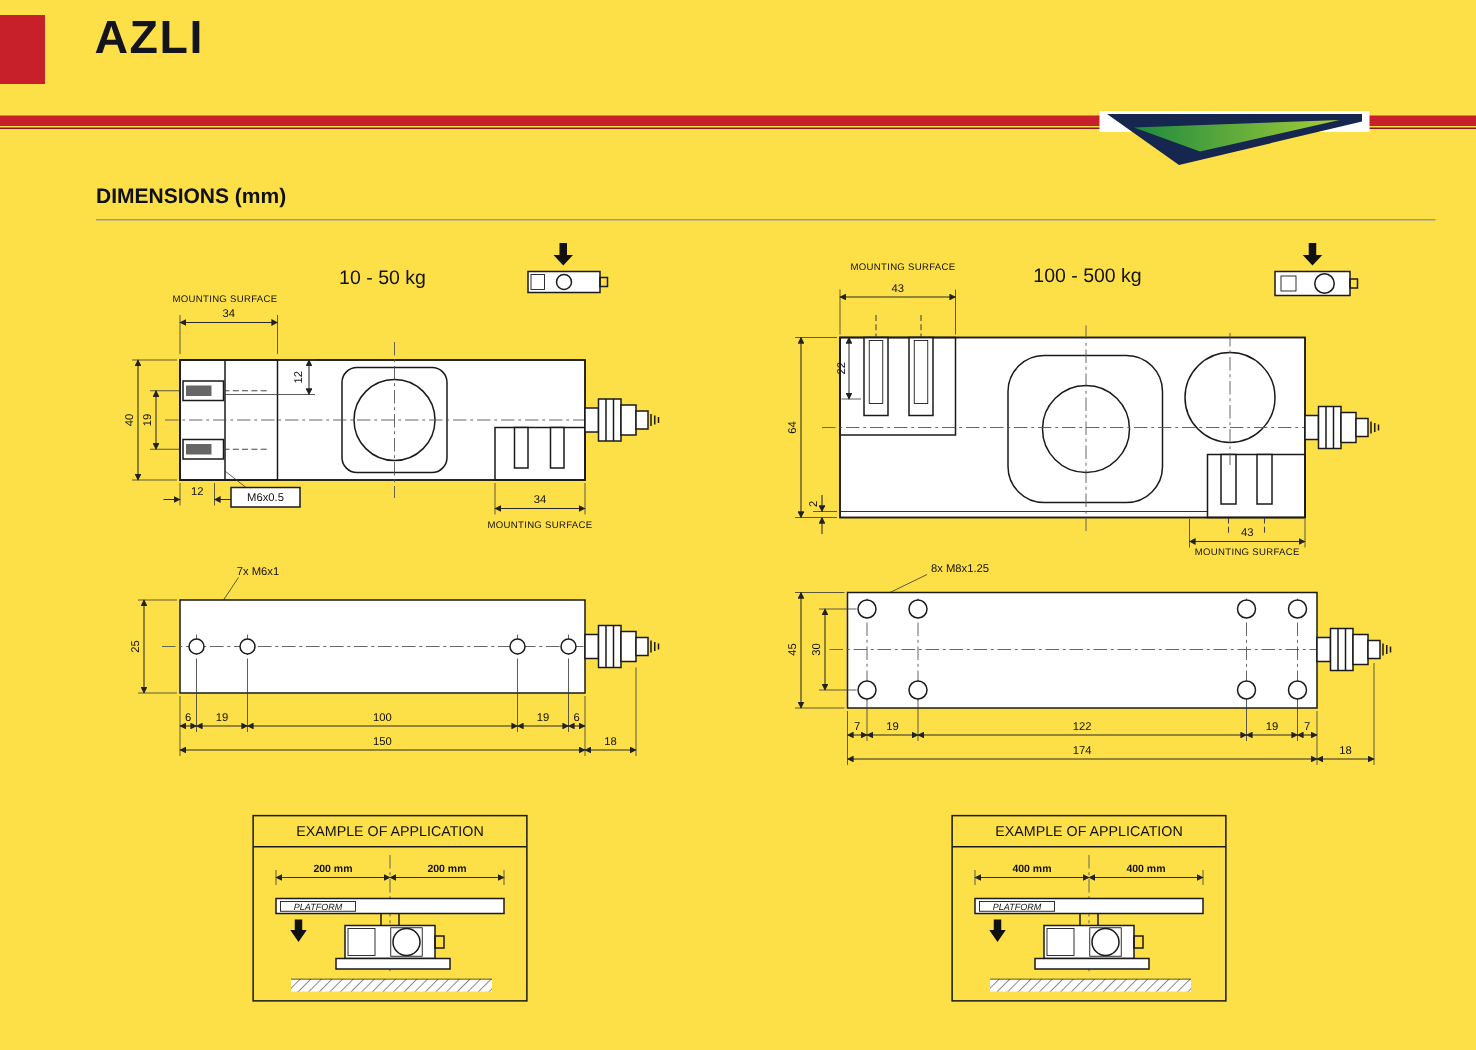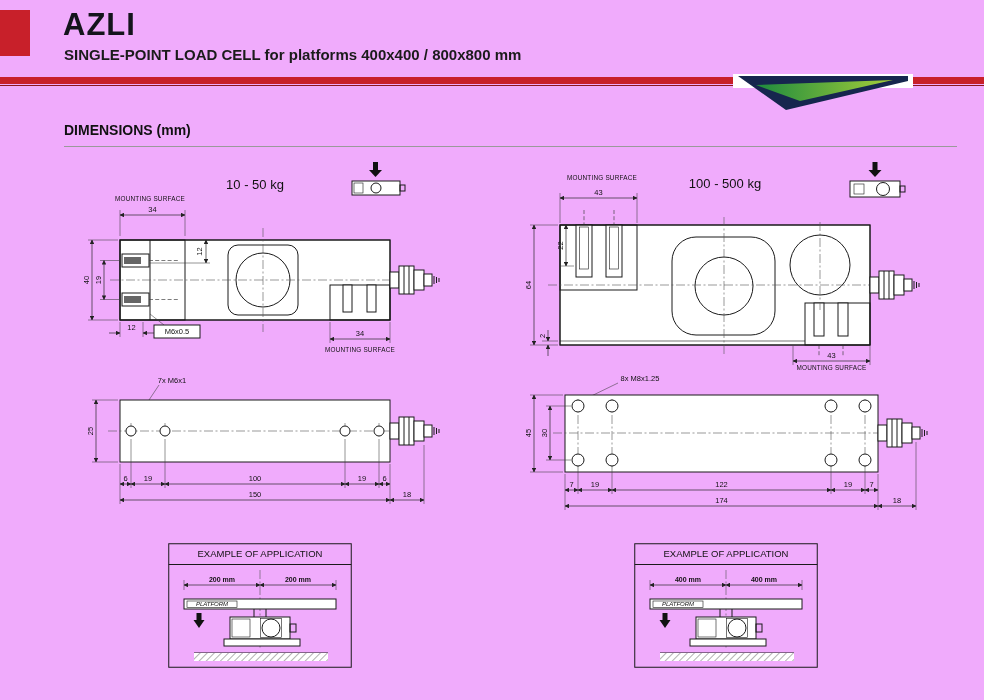--- a/index.html
+++ b/index.html
@@ -1,18 +1,18 @@
 <!DOCTYPE html>
 <html><head>
 <meta charset="utf-8">
 <style>
   *{margin:0;padding:0;box-sizing:border-box}
   html,body{background:#ffffff}
   body{font-family:"Liberation Sans",sans-serif}
-  .page{position:relative;width:984px;height:700px;background:#f0abfc;overflow:hidden}
+  .page{position:relative;width:984px;height:700px;background:#fde047;overflow:hidden}
   .abs{position:absolute}
   .red-block{left:0;top:10px;width:30px;height:46px;background:#C8202A}
   .title{left:63px;top:7px;font-size:31px;font-weight:bold;letter-spacing:1px;color:#14141C}
   .subtitle{left:64px;top:46px;font-size:15px;font-weight:bold;color:#1b1b1b}
   .section-title{left:64px;top:122px;font-size:14px;font-weight:bold;color:#111}
   .rule{left:64px;top:146px;width:893px;height:1px;background:#9a9a9a}
   svg{display:block;overflow:visible}
   svg text{font-family:"Liberation Sans",sans-serif;fill:#111;stroke:none}
   .ln{stroke:#1a1a1a;stroke-width:1;fill:none}
   .lnw{stroke:#1a1a1a;stroke-width:1;fill:#fff}
@@ -55,21 +55,20 @@
         <rect x="34" y="-6" width="8" height="12"></rect>
         <line x1="44" y1="-4" x2="44" y2="4"></line>
         <line x1="46.5" y1="-3" x2="46.5" y2="3"></line>
         <line x1="49" y1="-2" x2="49" y2="2"></line>
       </g>
     </defs>
   </svg>
 
   <div class="abs red-block"></div>
   <div class="abs title">AZLI</div>
-  <div class="abs subtitle">SINGLE-POINT LOAD CELL for platforms 400x400 / 800x800 mm</div>
 
   <svg class="abs" style="left:0;top:0" width="984" height="120" viewBox="0 0 984 120">
     <rect x="0" y="77" width="984" height="7" fill="#C8202A"></rect>
     <rect x="0" y="85" width="984" height="1" fill="#8E161D"></rect>
     <rect x="733" y="74" width="180" height="14" fill="#fff"></rect>
     <polygon points="738,76 908,76 908,81 786,110" fill="#16264E"></polygon>
     <polygon points="756,85 893,80 800,101" fill="url(#grn)"></polygon>
   </svg>
 
   <div class="abs section-title">DIMENSIONS (mm)</div>

